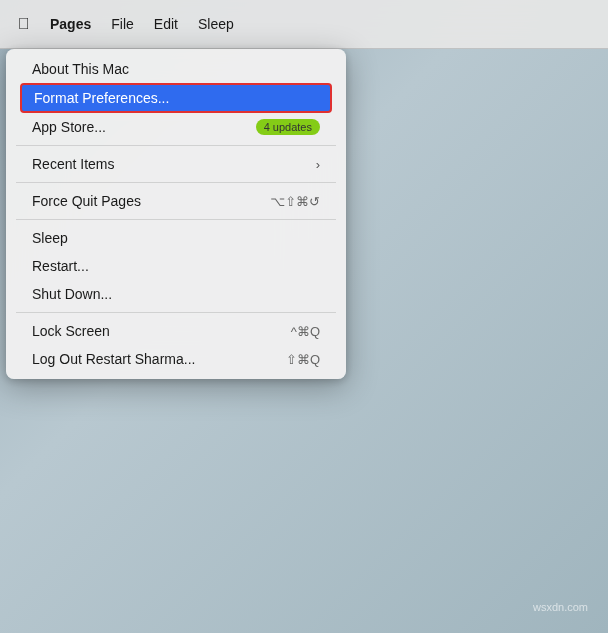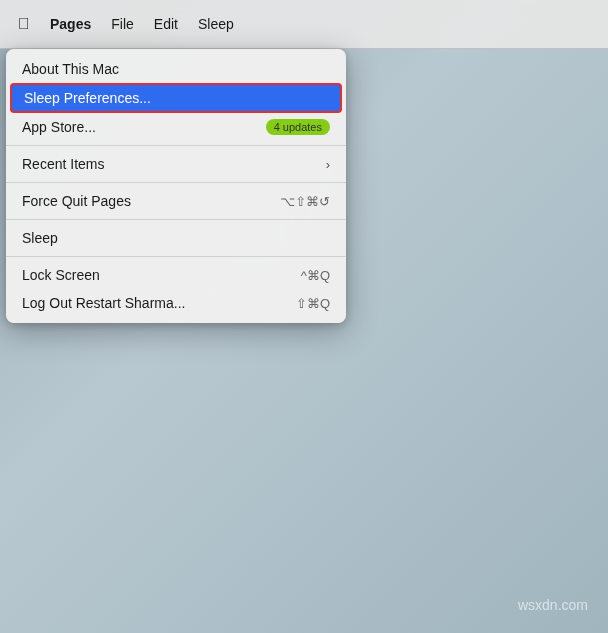--- a/index.html
+++ b/index.html
@@ -57,21 +57,21 @@
     
     .dropdown-menu {
       position: absolute;
       top: 49px;
       left: 6px;
       width: 340px;
       background: rgba(240, 240, 240, 0.97);
       backdrop-filter: blur(30px);
       border-radius: 8px;
       box-shadow: 0 8px 32px rgba(0,0,0,0.3), 0 2px 8px rgba(0,0,0,0.2);
-      padding: 6px 0;
+      padding: 6px 10px;
       z-index: 100;
     }
 
     .menu-item {
       display: flex;
       align-items: center;
       justify-content: space-between;
       padding: 5px 16px;
       font-size: 14px;
       color: #1a1a1a;
@@ -128,21 +128,21 @@
       width: 100%;
       height: 100%;
       z-index: 0;
       background: linear-gradient(135deg, #9db0bb 0%, #b8c8d0 40%, #a0b5be 100%);
     }
 
     .watermark {
       position: absolute;
       bottom: 20px;
       right: 20px;
-      font-size: 14px;
+      font-size: 11px;
       color: rgba(255,255,255,0.6);
       z-index: 1;
     }
   </style>
 </head>
 <body>
 
 <div class="bg-blur"></div>
 
 <div class="menu-bar">
@@ -153,21 +153,21 @@
   <div class="menu-bar-item">Sleep</div>
 </div>
 
 <div class="dropdown-menu">
 
   <div class="menu-item">
     <span class="menu-item-label">About This Mac</span>
   </div>
 
   <div class="menu-item highlighted">
-    <span class="menu-item-label">Sleep Preferences...</span>
+    <span class="menu-item-label">Format Preferences...</span>
   </div>
 
   <div class="menu-item">
     <span class="menu-item-label">App Store...</span>
     <span class="badge">4 updates</span>
   </div>
 
   <div class="menu-separator"></div>
 
   <div class="menu-item">
@@ -181,21 +181,27 @@
     <span class="menu-item-label">Force Quit Pages</span>
     <span class="menu-item-shortcut">⌥⇧⌘↺</span>
   </div>
 
   <div class="menu-separator"></div>
 
   <div class="menu-item">
     <span class="menu-item-label">Sleep</span>
   </div>
 
-
+  <div class="menu-item">
+    <span class="menu-item-label">Restart...</span>
+  </div>
+
+  <div class="menu-item">
+    <span class="menu-item-label">Shut Down...</span>
+  </div>
 
   <div class="menu-separator"></div>
 
   <div class="menu-item">
     <span class="menu-item-label">Lock Screen</span>
     <span class="menu-item-shortcut">^⌘Q</span>
   </div>
 
   <div class="menu-item">
     <span class="menu-item-label">Log Out Restart Sharma...</span>

